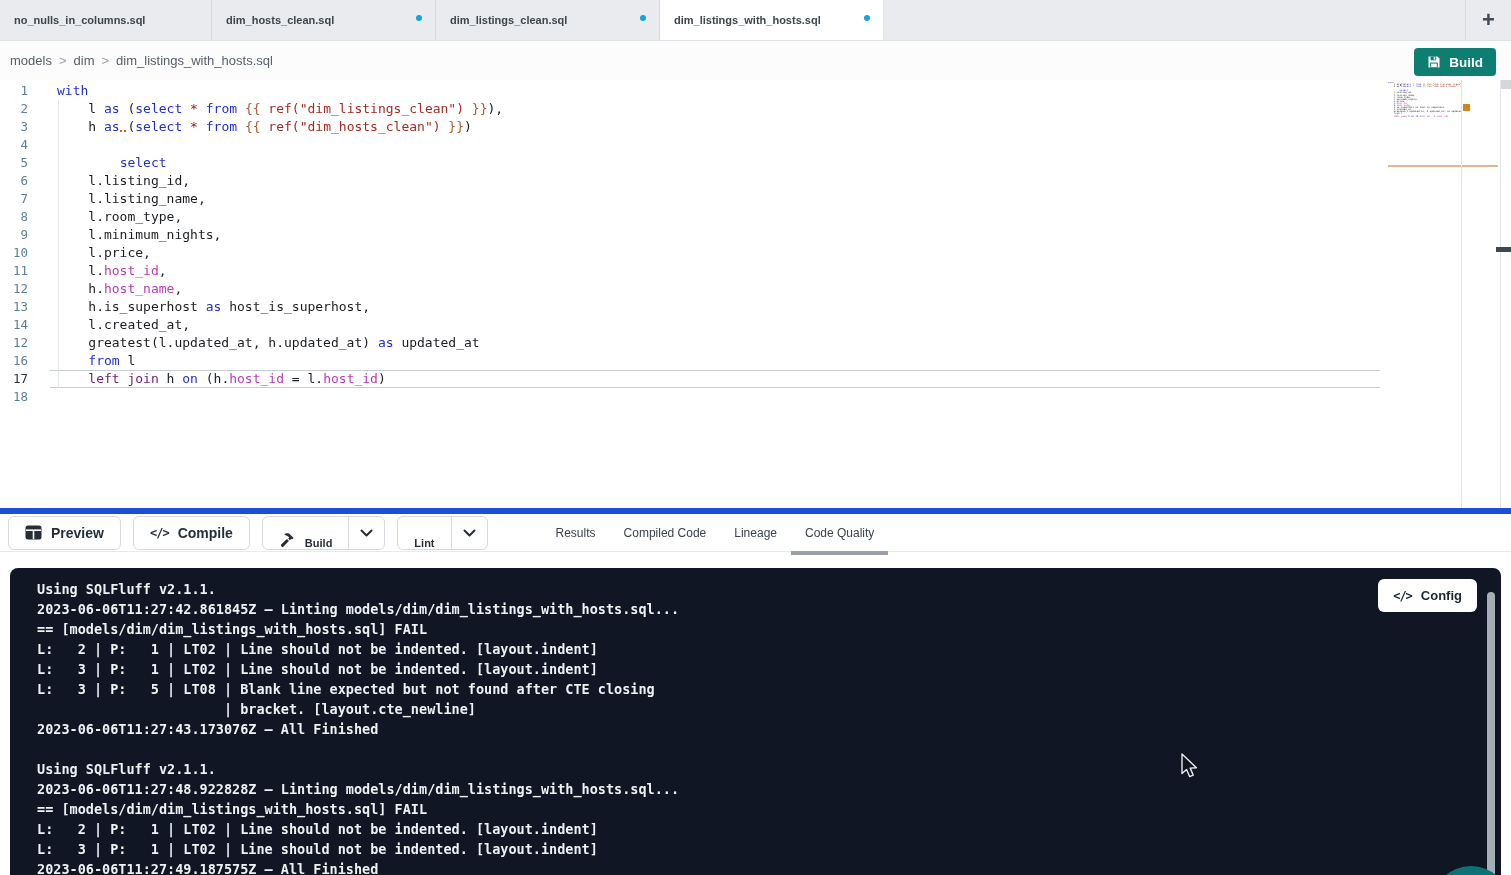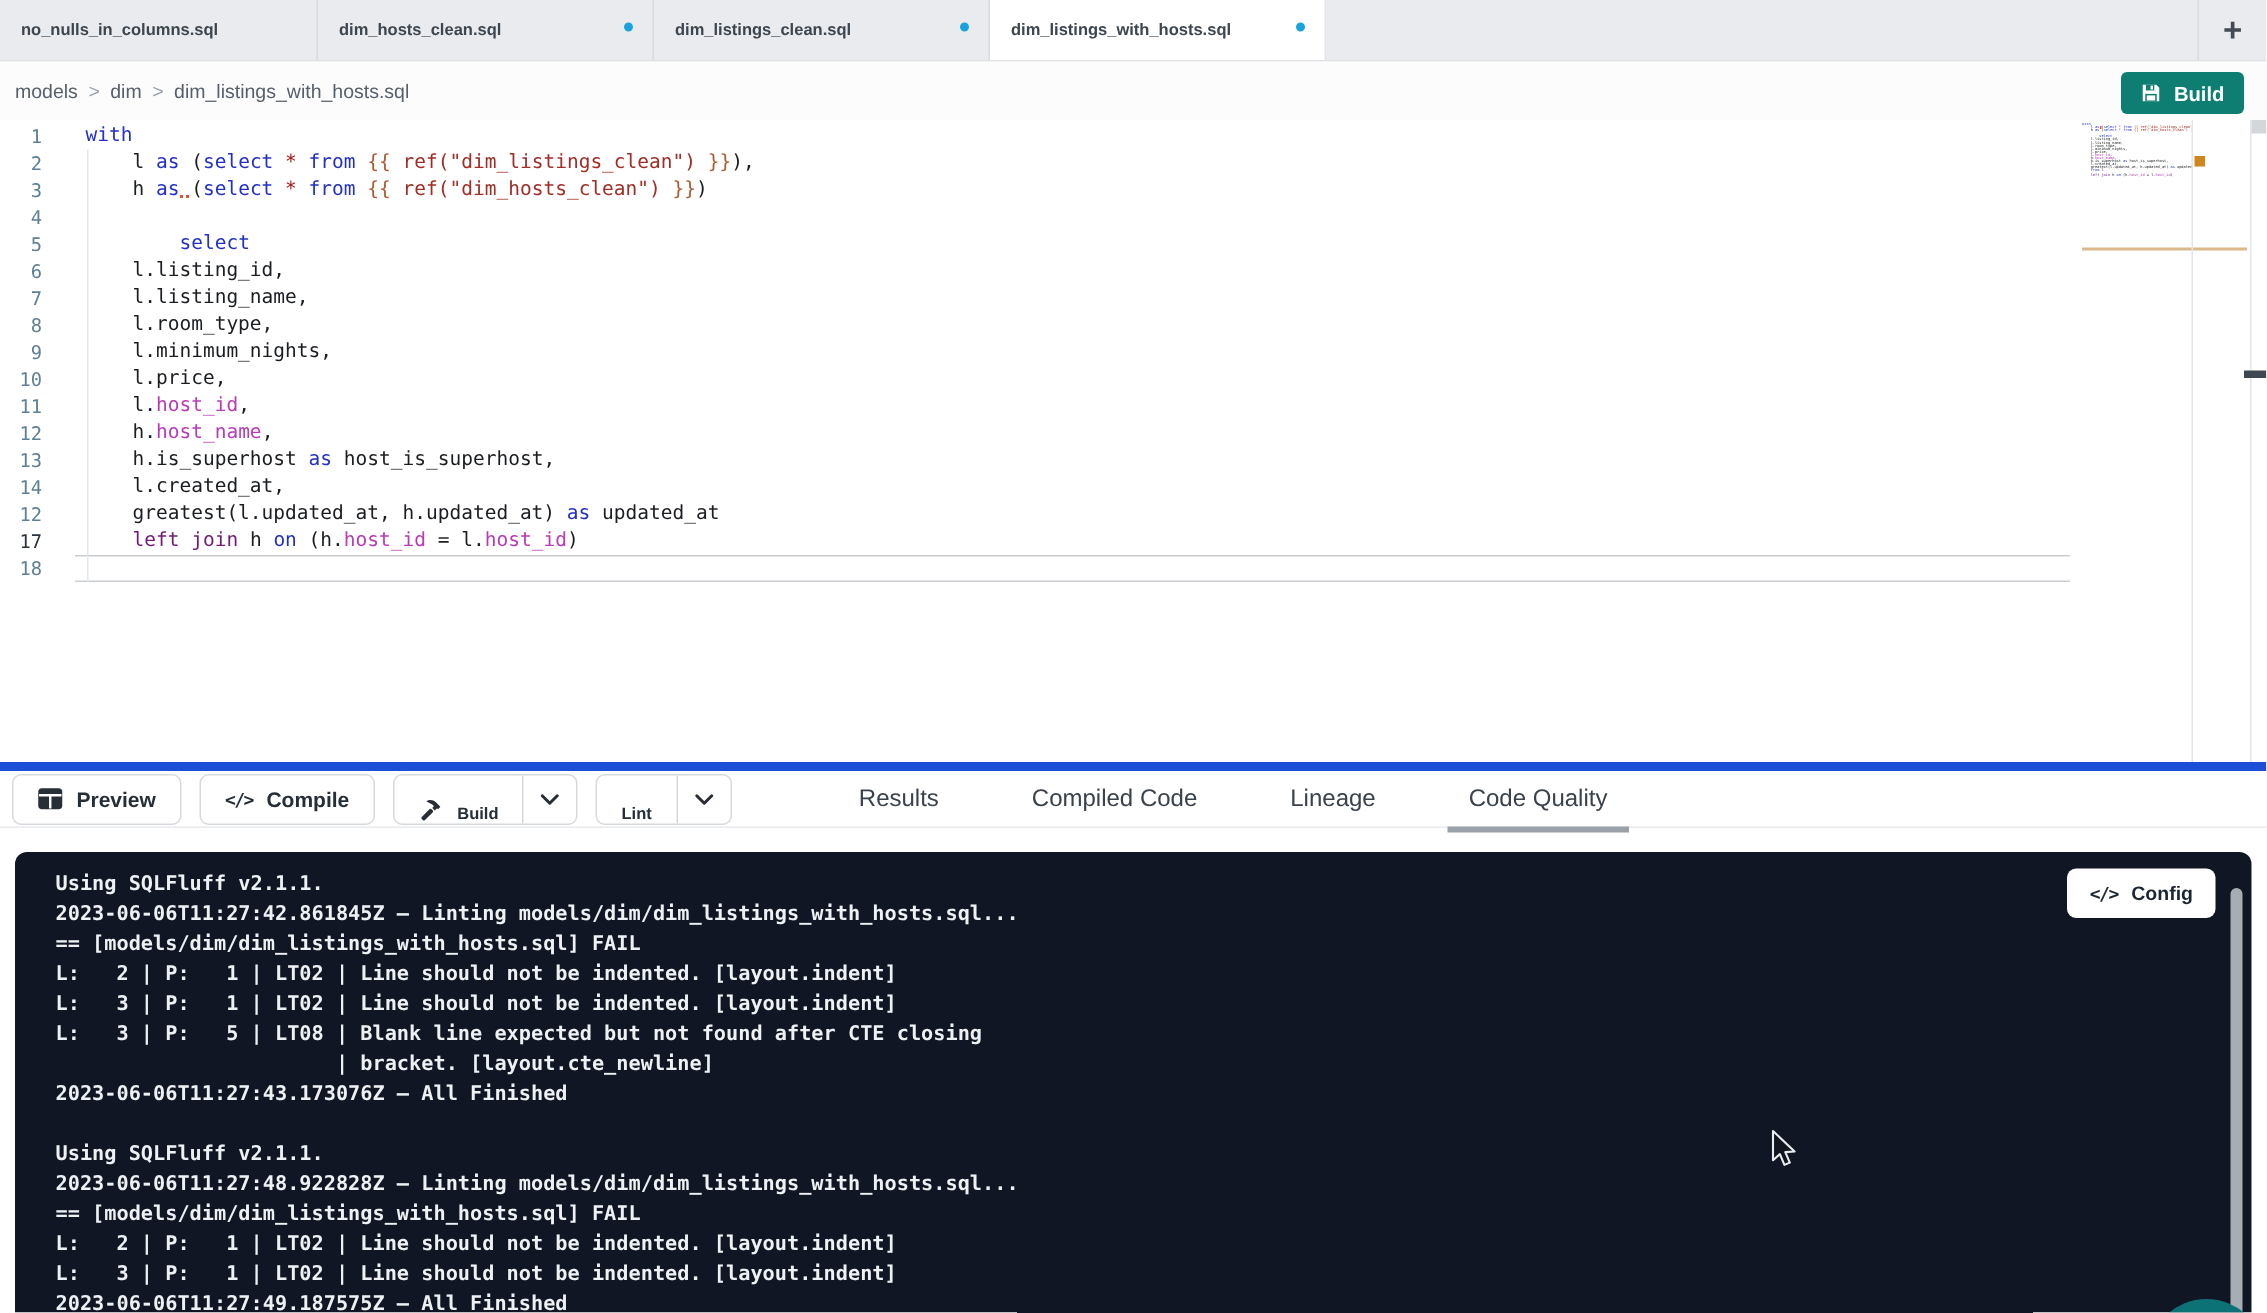--- a/index.html
+++ b/index.html
@@ -69,22 +69,22 @@
   .tb-btn { height:34px; display:flex; align-items:center; gap:9px; padding:0 16px;
     border:1px solid #d6dade; border-radius:6px; background:#fff; font-size:14px; font-weight:600;
     color:#262f38; font-family:"Liberation Sans",sans-serif; cursor:pointer; margin-right:12px; }
   .tb-split { height:34px; display:flex; align-items:stretch; border:1px solid #d6dade;
     border-radius:6px; background:#fff; margin-right:12px; overflow:hidden; }
   .tb-split .main { display:flex; align-items:flex-end; gap:9px; padding:0 16px; font-size:11px;
     font-weight:600; color:#262f38; cursor:pointer; }
   .tb-split .caret { display:flex; align-items:center; padding:0 11px; border-left:1px solid #d6dade;
     cursor:pointer; }
   #result-tabs { display:flex; align-items:stretch; height:44px; margin-left:42px; }
-  .rtab { position:relative; display:flex; align-items:center; padding:0 6px; margin:0 25px;
-    font-size:16px; color:#3a424b; cursor:pointer; }
+  .rtab { position:relative; display:flex; align-items:center; padding:0 6px; margin:0 8px;
+    font-size:12px; color:#3a424b; cursor:pointer; }
   .rtab.active { font-weight:400; }
   .rtab.active::after { content:''; position:absolute; left:-8px; right:-8px; bottom:0; height:4px;
     background:#9aa1a8; }
 
   
   #terminal { position:absolute; left:10px; top:568px; width:1491px; height:320px; background:#101623;
     border-radius:8px; }
   #term-text { position:absolute; left:27px; top:11px; font-family:"DejaVu Sans Mono","Liberation Mono",monospace;
     font-size:13.5px; font-weight:700; line-height:20px; color:#eef1f4; white-space:pre; }
   #config-btn { position:absolute; top:11px; right:24px; height:33px; display:flex; align-items:center;
@@ -157,20 +157,21 @@
         <div class="code-line"><span class="gutter">6</span><span class="code-text"><span>    l.listing_id,</span></span></div>
         <div class="code-line"><span class="gutter">7</span><span class="code-text"><span>    l.listing_name,</span></span></div>
         <div class="code-line"><span class="gutter">8</span><span class="code-text"><span>    l.room_type,</span></span></div>
         <div class="code-line"><span class="gutter">9</span><span class="code-text"><span>    l.minimum_nights,</span></span></div>
         <div class="code-line"><span class="gutter">10</span><span class="code-text"><span>    l.price,</span></span></div>
         <div class="code-line"><span class="gutter">11</span><span class="code-text"><span>    l.</span><span class="tok-var">host_id</span><span>,</span></span></div>
         <div class="code-line"><span class="gutter">12</span><span class="code-text"><span>    h.</span><span class="tok-var">host_name</span><span>,</span></span></div>
         <div class="code-line"><span class="gutter">13</span><span class="code-text"><span>    h.is_superhost </span><span class="tok-kw">as</span><span> host_is_superhost,</span></span></div>
         <div class="code-line"><span class="gutter">14</span><span class="code-text"><span>    l.created_at,</span></span></div>
         <div class="code-line"><span class="gutter">12</span><span class="code-text"><span>    greatest(l.updated_at, h.updated_at) </span><span class="tok-kw">as</span><span> updated_at</span></span></div>
+        <div class="code-line"><span class="gutter">16</span><span class="code-text"><span>    </span><span class="tok-kw">from</span><span> l</span></span></div>
         <div class="code-line active-line"><span class="gutter">17</span><span class="code-text"><span>    </span><span class="tok-gray">left join</span><span> h </span><span class="tok-kw">on</span><span> (h.</span><span class="tok-var">host_id</span><span> = l.</span><span class="tok-var">host_id</span><span>)</span></span></div>
         <div class="code-line"><span class="gutter">18</span><span class="code-text"></span></div>
       </div>
     <div id="minimap"><div class="code-line"><span class="code-text" style="margin-left: 0px;"><span class="tok-kw">with</span></span></div><div class="code-line"><span class="code-text" style="margin-left: 0px;"><span>    l </span><span class="tok-kw">as</span><span> (</span><span class="tok-kw">select</span><span> </span><span class="tok-star">*</span><span> </span><span class="tok-kw">from</span><span> </span><span class="tok-brace">{{ </span><span class="tok-jinja">ref("dim_listings_clean")</span></span></div><div class="code-line"><span class="code-text" style="margin-left: 0px;"><span>    h </span><span class="tok-kw">as</span><span class="tok-sq"> </span><span>(</span><span class="tok-kw">select</span><span> </span><span class="tok-star">*</span><span> </span><span class="tok-kw">from</span><span> </span><span class="tok-brace">{{ </span><span class="tok-jinja">ref("dim_hosts_clean")</span><span class="tok-brace"> }}</span></span></div><div class="code-line"><span class="code-text" style="margin-left: 0px;"></span></div><div class="code-line"><span class="code-text" style="margin-left: 0px;"><span>        </span><span class="tok-kw">select</span></span></div><div class="code-line"><span class="code-text" style="margin-left: 0px;"><span>    l.listing_id,</span></span></div><div class="code-line"><span class="code-text" style="margin-left: 0px;"><span>    l.listing_name,</span></span></div><div class="code-line"><span class="code-text" style="margin-left: 0px;"><span>    l.room_type,</span></span></div><div class="code-line"><span class="code-text" style="margin-left: 0px;"><span>    l.minimum_nights,</span></span></div><div class="code-line"><span class="code-text" style="margin-left: 0px;"><span>    l.price,</span></span></div><div class="code-line"><span class="code-text" style="margin-left: 0px;"><span>    l.</span><span class="tok-var">host_id</span><span>,</span></span></div><div class="code-line"><span class="code-text" style="margin-left: 0px;"><span>    h.</span><span class="tok-var">host_name</span><span>,</span></span></div><div class="code-line"><span class="code-text" style="margin-left: 0px;"><span>    h.is_superhost </span><span class="tok-kw">as</span><span> host_is_superhost,</span></span></div><div class="code-line"><span class="code-text" style="margin-left: 0px;"><span>    l.created_at,</span></span></div><div class="code-line"><span class="code-text" style="margin-left: 0px;"><span>    greatest(l.updated_at, h.updated_at) </span><span class="tok-kw">as</span><span> updated_at</span></span></div><div class="code-line"><span class="code-text" style="margin-left: 0px;"><span>    </span><span class="tok-kw">from</span><span> l</span></span></div><div class="code-line active-line"><span class="code-text" style="margin-left: 0px;"><span>    </span><span class="tok-gray">left join</span><span> h </span><span class="tok-kw">on</span><span> (h.</span><span class="tok-var">host_id</span><span> = l.</span><span class="tok-var">host_id</span><span>)</span></span></div><div class="code-line"><span class="code-text" style="margin-left: 0px;"></span></div></div>
     <div id="mm-hl"></div>
     <div id="mm-sep"></div>
     <div id="ruler-mark"></div>
     <div id="ed-scroll-sep"></div>
     <div id="ed-scroll-btn"></div>
     <div id="ed-scroll-dash"></div>

